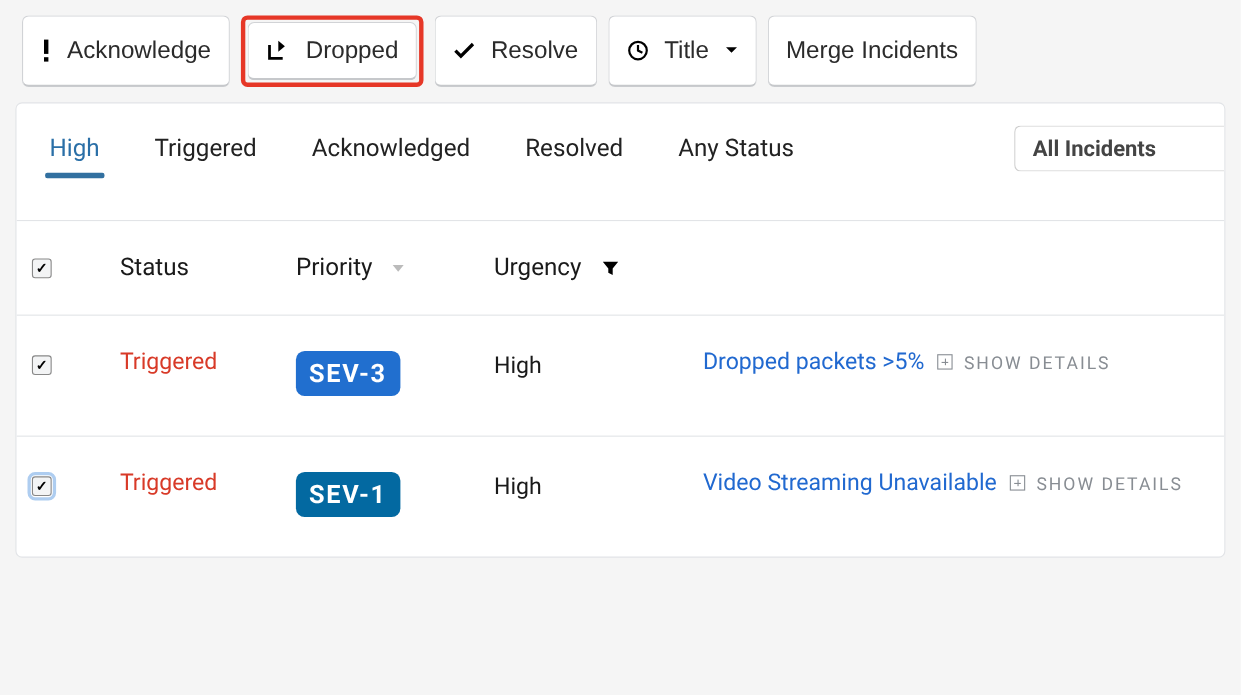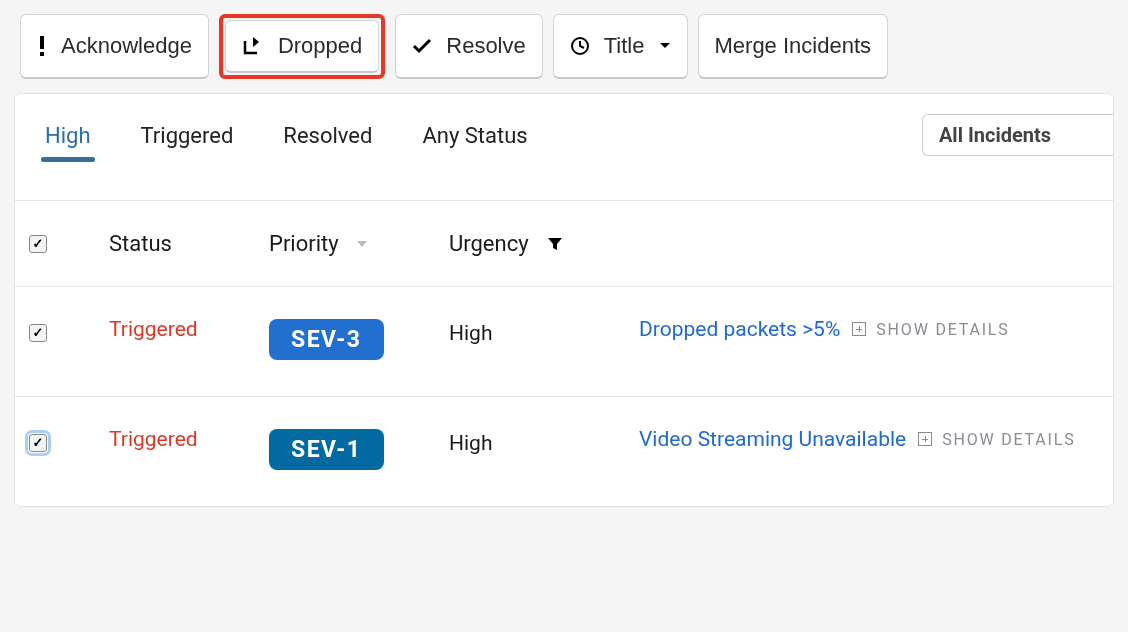--- a/index.html
+++ b/index.html
@@ -115,21 +115,21 @@
       outline: 3px solid #aecdf0;
       outline-offset: 1px;
     }
     .trow { padding: 30px 14px 36px 14px; }
     .status-cell { color: #d83a28; font-size: 21px; }
     .sev-badge {
       display: inline-block;
       color: #fff;
       font-weight: 700;
       font-size: 23px;
-      padding: 7px 22px;
+      padding: 7px 12px;
       border-radius: 8px;
       letter-spacing: 1.5px;
     }
     .sev-blue { background: #216fcf; }
     .sev-orange { background: #0369a1; }
     .urgency { font-size: 21px; padding-top: 4px; }
     .sev-wrap { padding-top: 2px; }
     .trow > div { align-self: start; }
     .title-cell { display: flex; flex-direction: row; gap: 12px; }
     .title-link { color: #2169d0; font-size: 21px; cursor: pointer; }
@@ -217,20 +217,21 @@
   <button class="btn">
     <span>Merge Incidents</span>
   </button>
 </div>
 
 <div class="panel">
 
   <div class="tabs-row">
     <span class="tab active">High</span>
     <span class="tab">Triggered</span>
+    <span class="tab">Acknowledged</span>
     <span class="tab">Resolved</span>
     <span class="tab">Any Status</span>
     <div class="filter-select">
       <span>All Incidents</span>
     </div>
   </div>
 
   <div class="thead">
     <div class="th">
       <span class="checkbox checked"></span>

